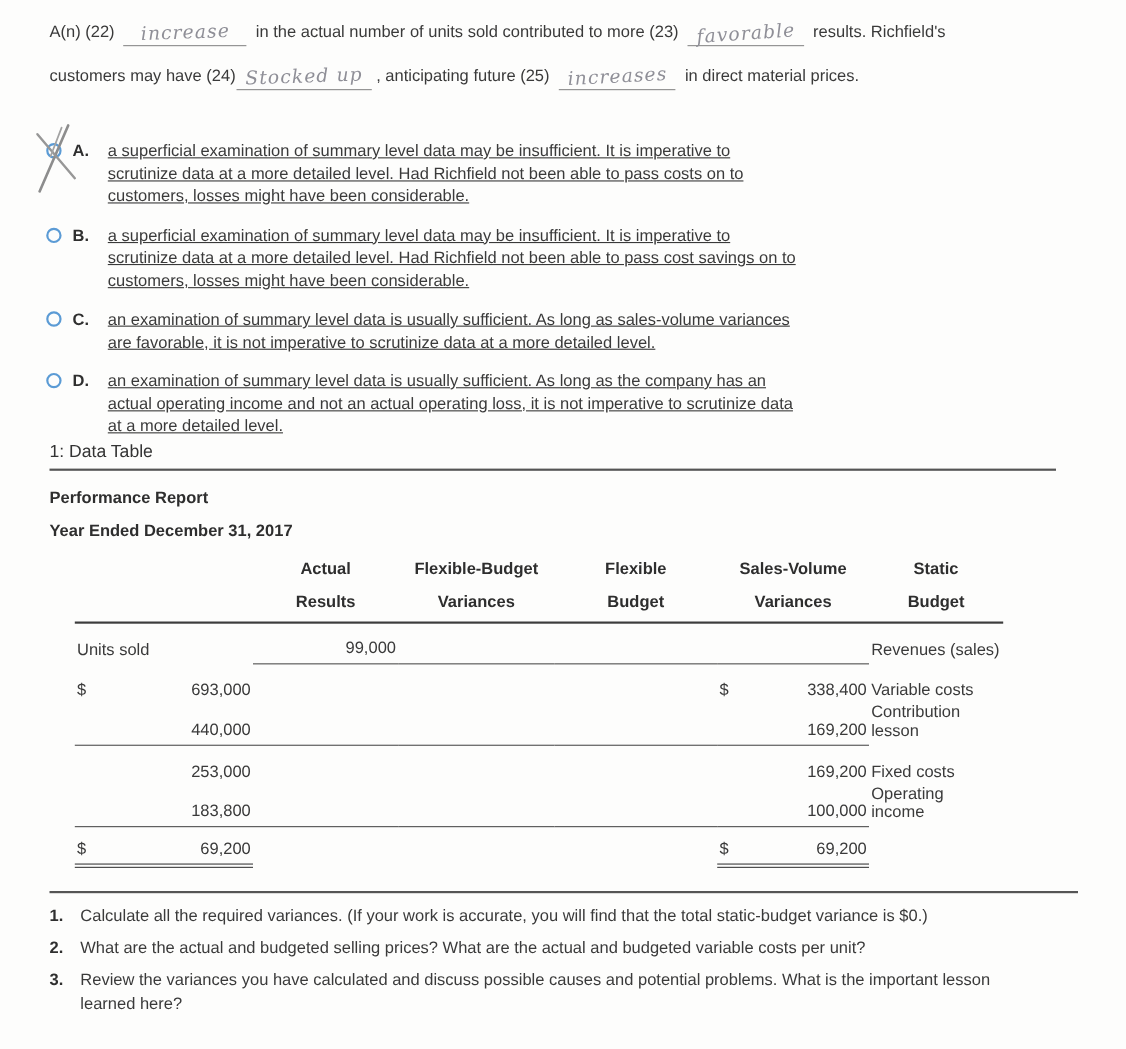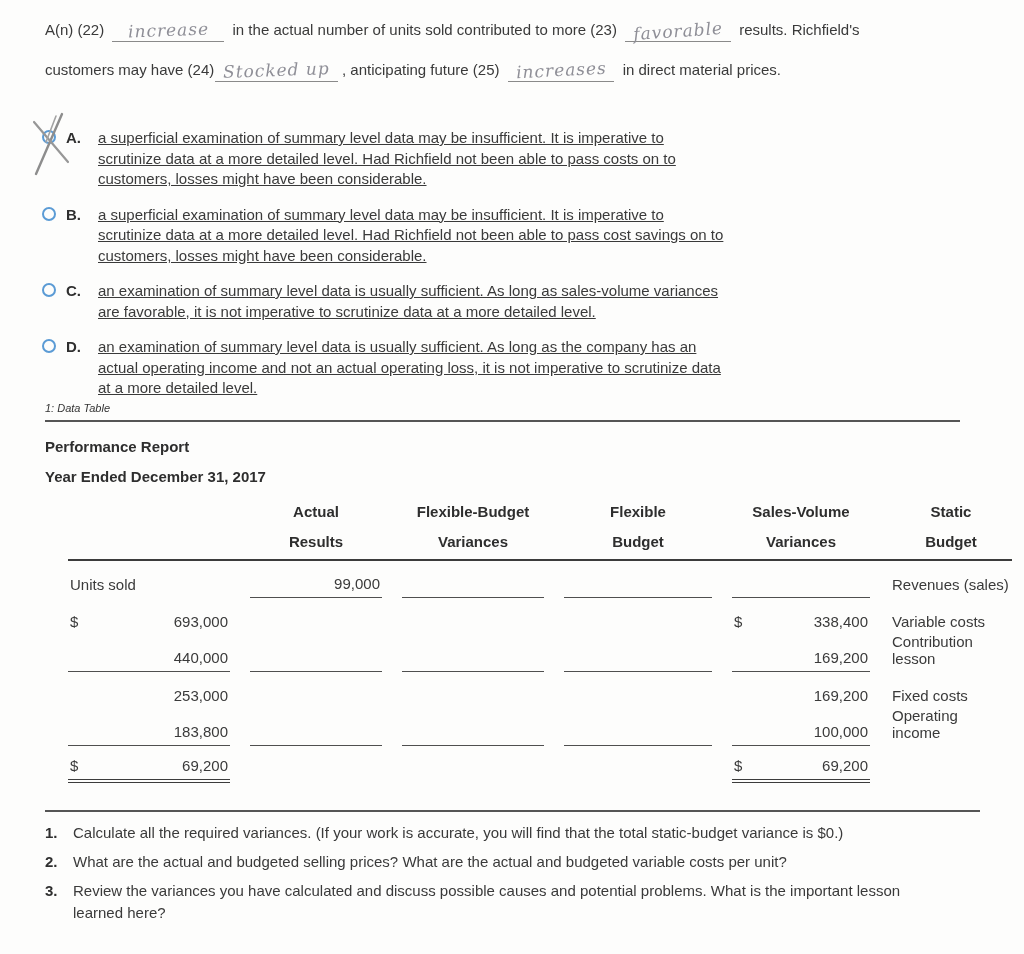--- a/index.html
+++ b/index.html
@@ -44,35 +44,35 @@
   .radio {
     display: block; width: 14px; height: 14px;
     border: 2px solid #5b9bd5; border-radius: 50%;
     background: #fdfdfc;
   }
   .xmark { position: absolute; left: -14px; top: -16px; pointer-events: none; }
   .opt-letter { flex: 0 0 32px; font-weight: bold; color: #2f2f2f; line-height: 20px; }
   .opt-text { width: 628px; line-height: 20.5px; text-decoration: underline; }
 
   
-  .section-head { font-size: 11px; color: #333; font-style: italic; }
+  .section-head { font-size: 16px; color: #333; }
   .section-rule { border: none; border-top: 2px solid #555; margin: 6px 0 0 0; }
 
   .section1 { position: absolute; left: 45px; top: 402px; width: 915px; }
   .tbl-title, .tbl-subtitle { font-weight: bold; color: #2e2e2e; }
   .tbl-title { margin-top: 16px; }
   .tbl-subtitle { margin-top: 13px; }
 
   .tbl {
     margin-left: 23px;
     margin-top: 12px;
     width: 884px;
     display: grid;
     grid-template-columns: 162px 132px 142px 148px 138px 122px;
-    column-gap: 20px;
+    column-gap: 0;
   }
   .th { font-weight: bold; color: #2e2e2e; text-align: center; line-height: 30px; }
   .hdr-rule { grid-column: 1 / -1; border-bottom: 2.5px solid #3c3c3c; margin-top: 2px; }
 
   .cell { height: 37px; display: flex; align-items: flex-end; padding: 0 2px 5px 2px; }
   .lbl { justify-content: flex-start; padding-left: 2px; }
   .val { justify-content: flex-end; }
   .val.with-dollar { justify-content: space-between; }
   .u  { border-bottom: 1.5px solid #4f4f4f; }
   .uu { border-bottom: 4px double #3c3c3c; }

